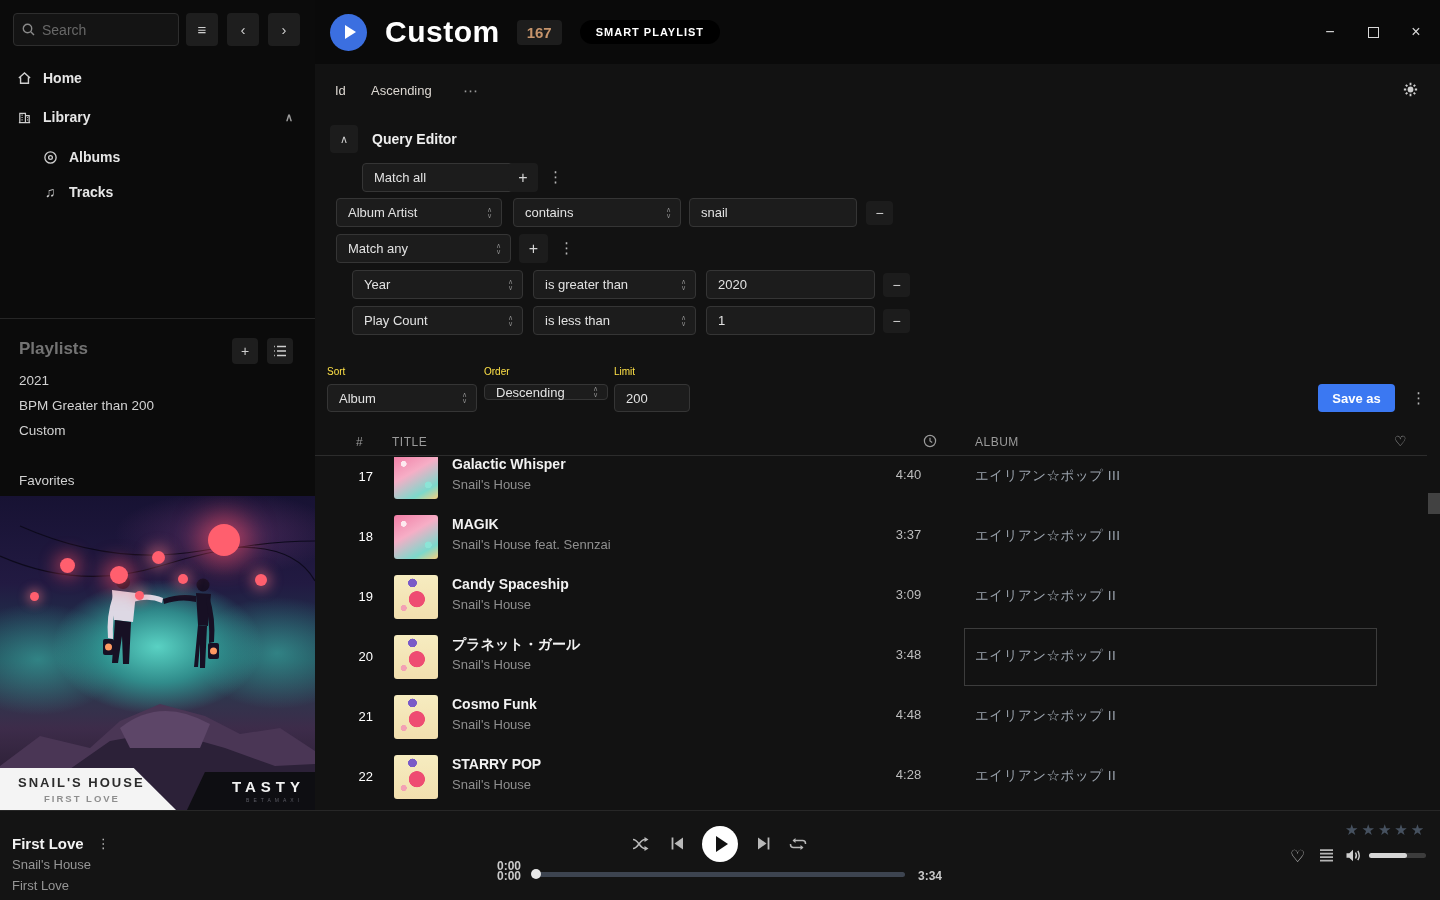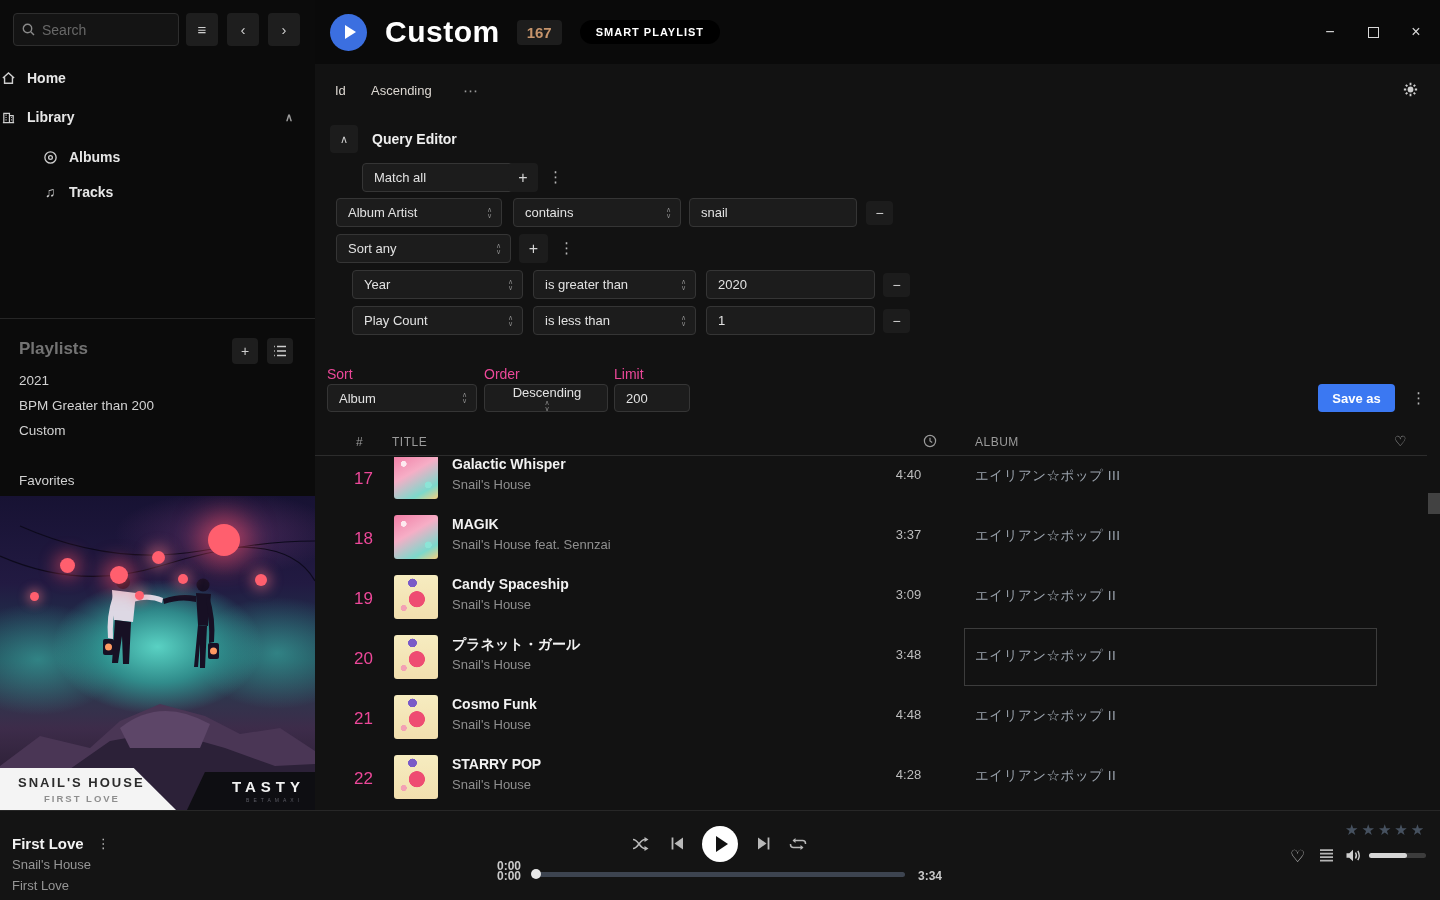--- a/index.html
+++ b/index.html
@@ -6,21 +6,21 @@
   html,body { background:#000; }
   body { font-family:"Liberation Sans", sans-serif; }
   #app { position:relative; width:1440px; height:900px; background:#121212; overflow:hidden; color:#e8e8e8; }
 
   
   #sidebar { position:absolute; left:0; top:0; width:315px; height:810px; background:#0b0b0b; }
   .search-box { position:absolute; left:13px; top:13px; width:166px; height:33px; background:#141414; border:1px solid #2e2e2e; border-radius:4px; display:flex; align-items:center; padding:0 8px; gap:7px; }
   .search-box input { background:transparent; border:none; outline:none; color:#bdbdbd; font-size:14px; width:110px; font-family:inherit; }
   .search-box input::placeholder { color:#686868; }
   .icon-btn { position:absolute; width:32px; height:33px; background:#1e1e1e; border-radius:4px; display:flex; align-items:center; justify-content:center; color:#cfcfcf; font-size:15px; cursor:pointer; }
-  .nav-item { position:absolute; left:0; width:100%; height:26px; display:flex; align-items:center; gap:11px; padding-left:0; font-size:14px; font-weight:700; color:#e6e6e6; cursor:pointer; }
+  .nav-item { position:absolute; left:0; width:100%; height:26px; display:flex; align-items:center; gap:11px; padding-left:16px; font-size:14px; font-weight:700; color:#e6e6e6; cursor:pointer; }
   .nav-item .nicon { width:16px; display:flex; justify-content:center; color:#cfcfcf; }
   .nav-sub { padding-left:42px; }
   .nav-dim { color:#8f8f8f; }
   .nav-dim .nicon { color:#7d7d7d; }
   .lib-chevron { position:absolute; right:22px; font-size:11px; color:#9a9a9a; }
   .side-divider { position:absolute; left:0; top:318px; width:315px; height:1px; background:#262626; }
   .pl-title { position:absolute; left:19px; top:339px; font-size:17px; font-weight:800; color:#737373; }
   .pl-btn { width:26px; height:26px; top:338px; font-size:14px; }
   .pl-item { position:absolute; left:19px; font-size:13.5px; color:#d2d2d2; cursor:pointer; }
 
@@ -58,30 +58,30 @@
   .gear { position:absolute; right:22px; top:82px; color:#cfcfcf; cursor:pointer; }
 
   .qe-collapse { position:absolute; left:15px; top:125px; width:28px; height:28px; background:#1c1c1c; border-radius:4px; display:flex; align-items:center; justify-content:center; color:#cfcfcf; font-size:11px; cursor:pointer; }
   .qe-title { position:absolute; left:57px; top:131px; font-size:14px; font-weight:600; color:#efefef; }
   .select { position:absolute; height:29px; background:#1c1c1c; border:1px solid #353535; border-radius:4px; display:flex; align-items:center; justify-content:space-between; padding:0 9px 0 11px; font-size:13px; color:#e2e2e2; cursor:pointer; }
   .select .carets { display:flex; flex-direction:column; line-height:6px; font-size:7px; color:#8a8a8a; }
   .text-input { position:absolute; height:29px; background:#1c1c1c; border:1px solid #353535; border-radius:4px; padding:0 11px; font-size:13px; color:#e2e2e2; font-family:inherit; outline:none; }
   .sq-btn { position:absolute; height:29px; background:#1c1c1c; border-radius:4px; display:flex; align-items:center; justify-content:center; color:#d5d5d5; font-size:16px; cursor:pointer; }
   .dots-v { position:absolute; color:#b5b5b5; font-size:15px; cursor:pointer; }
   .minus-btn { position:absolute; width:27px; height:24px; background:#1c1c1c; border-radius:4px; display:flex; align-items:center; justify-content:center; color:#cfcfcf; font-size:14px; cursor:pointer; }
-  .form-label { position:absolute; font-size:14px; color:#ec4899; }
+  .form-label { position:absolute; font-size:10px; color:#fde047; }
   .save-btn { position:absolute; left:1003px; top:384px; width:77px; height:28px; background:#3b78f2; border:none; border-radius:4px; color:#fff; font-size:13px; font-weight:700; font-family:inherit; cursor:pointer; }
 
   
   #table-header { position:absolute; left:0; top:428px; width:1112px; height:28px; border-bottom:1px solid #2c2c2c; font-size:12px; color:#9b9b9b; letter-spacing:.5px; }
   #table-header span { position:absolute; top:7px; }
   #rows-viewport { position:absolute; left:0; top:457px; width:1112px; height:353px; overflow:hidden; }
   #rows-inner { position:relative; transform:translateY(-10px); }
   .trow { position:relative; height:60px; cursor:pointer; }
-  .tnum { position:absolute; left:28px; top:22px; width:30px; text-align:right; font-size:17px; color:#ec4899; }
+  .tnum { position:absolute; left:28px; top:22px; width:30px; text-align:right; font-size:13px; color:#ffffff; }
   .thumb { position:absolute; left:79px; top:8px; width:44px; height:44px; border-radius:3px; }
   .cover-a { background:
       radial-gradient(circle 9px at 22% 20%, #fde9ef 0 30%, rgba(0,0,0,0) 35%),
       radial-gradient(circle 8px at 78% 68%, #8ce4d6 0 40%, rgba(0,0,0,0) 45%),
       linear-gradient(150deg, #f27ea6 0%, #f6aec6 40%, #7cd9cc 78%, #f6d07f 100%); }
   .cover-b { background:
       radial-gradient(circle 7px at 42% 18%, #7a5bc7 0 60%, rgba(0,0,0,0) 65%),
       radial-gradient(circle 14px at 52% 55%, #ee4c72 0 55%, rgba(0,0,0,0) 60%),
       radial-gradient(circle 5px at 22% 75%, #f3a0b4 0 60%, rgba(0,0,0,0) 65%),
       linear-gradient(180deg,#f6ecc0 0%, #f2dfae 100%); }
@@ -275,21 +275,21 @@
       <span>contains</span>
       <span class="carets">
           <span>∧</span>
           <span>∨</span>
         </span>
     </div>
     <input class="text-input" style="left: 374px; top: 198px; width: 168px;" value="snail">
     <div class="minus-btn" style="left:551px; top:201px;">−</div>
 
     <div class="select" style="left:21px; top:234px; width:175px;">
-      <span>Sort any</span>
+      <span>Match any</span>
       <span class="carets">
           <span>∧</span>
           <span>∨</span>
         </span>
     </div>
     <div class="sq-btn" style="left:204px; top:234px; width:29px;">+</div>
     <div class="dots-v" style="left:244px; top:239px;">⋮</div>
 
     <div class="select" style="left:37px; top:270px; width:171px;">
       <span>Year</span>
@@ -328,21 +328,21 @@
     <div class="form-label" style="left:12px; top:366px;">Sort</div>
     <div class="form-label" style="left:169px; top:366px;">Order</div>
     <div class="form-label" style="left:299px; top:366px;">Limit</div>
     <div class="select" style="left:12px; top:384px; width:150px; height:28px;">
       <span>Album</span>
       <span class="carets">
           <span>∧</span>
           <span>∨</span>
         </span>
     </div>
-    <div class="select" style="left:169px; top:384px; width:124px; height:28px;flex-direction:column;">
+    <div class="select" style="left:169px; top:384px; width:124px; height:16px;">
       <span>Descending</span>
       <span class="carets">
           <span>∧</span>
           <span>∨</span>
         </span>
     </div>
     <input class="text-input" style="left: 299px; top: 384px; width: 76px; height: 28px;" value="200">
     <button class="save-btn">Save as</button>
     <div class="dots-v" style="left:1096px; top:389px;">⋮</div>
 

